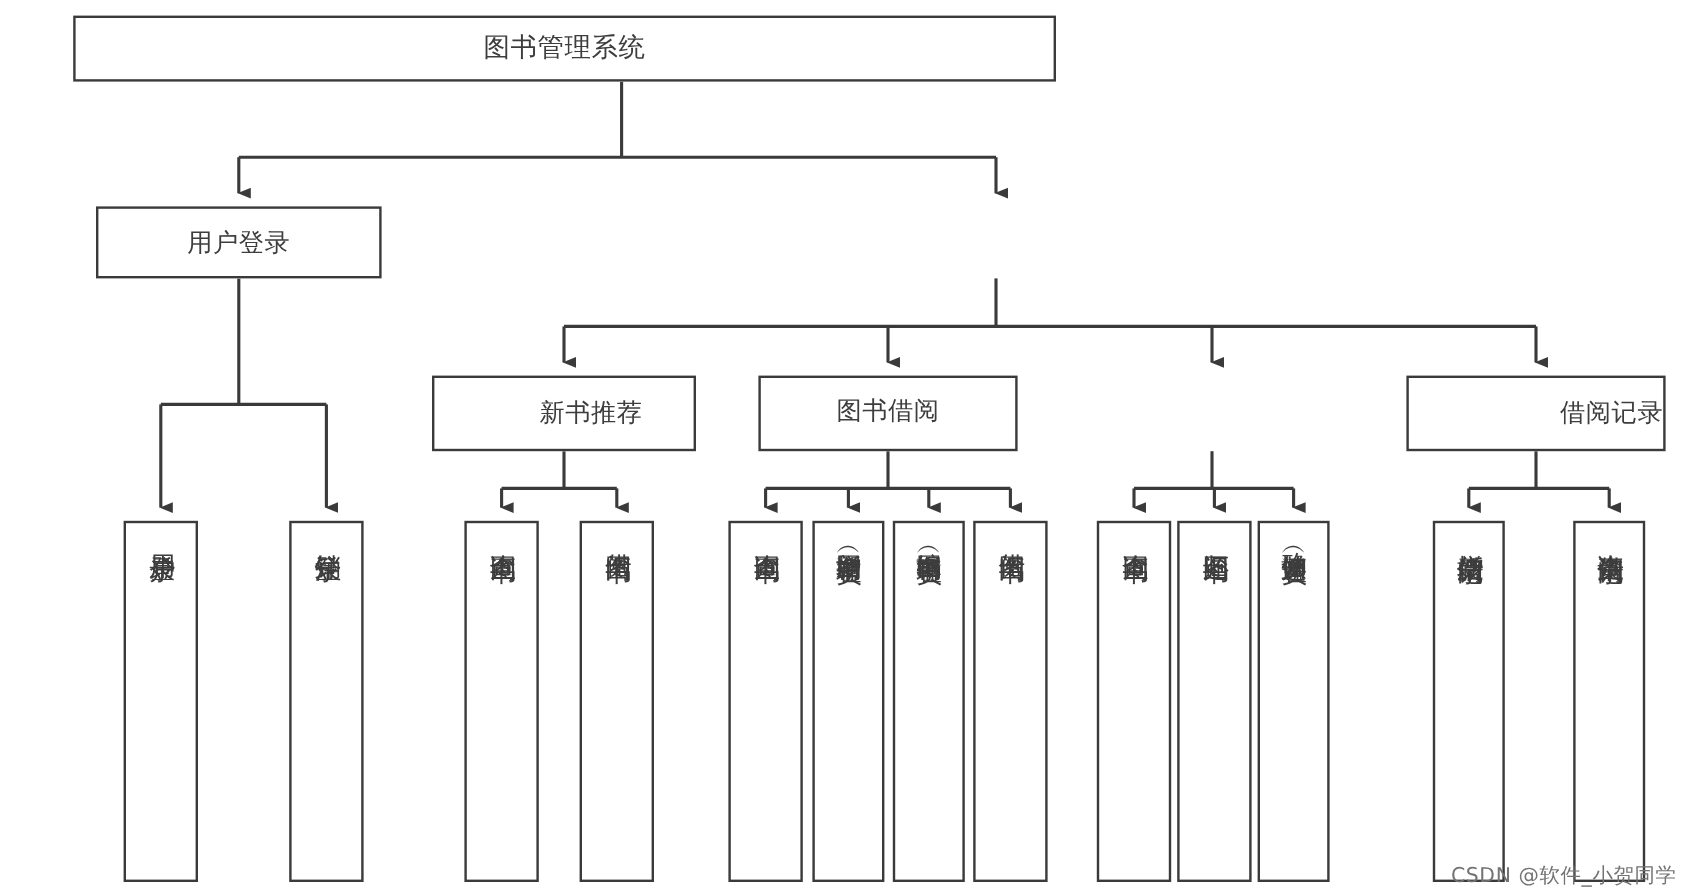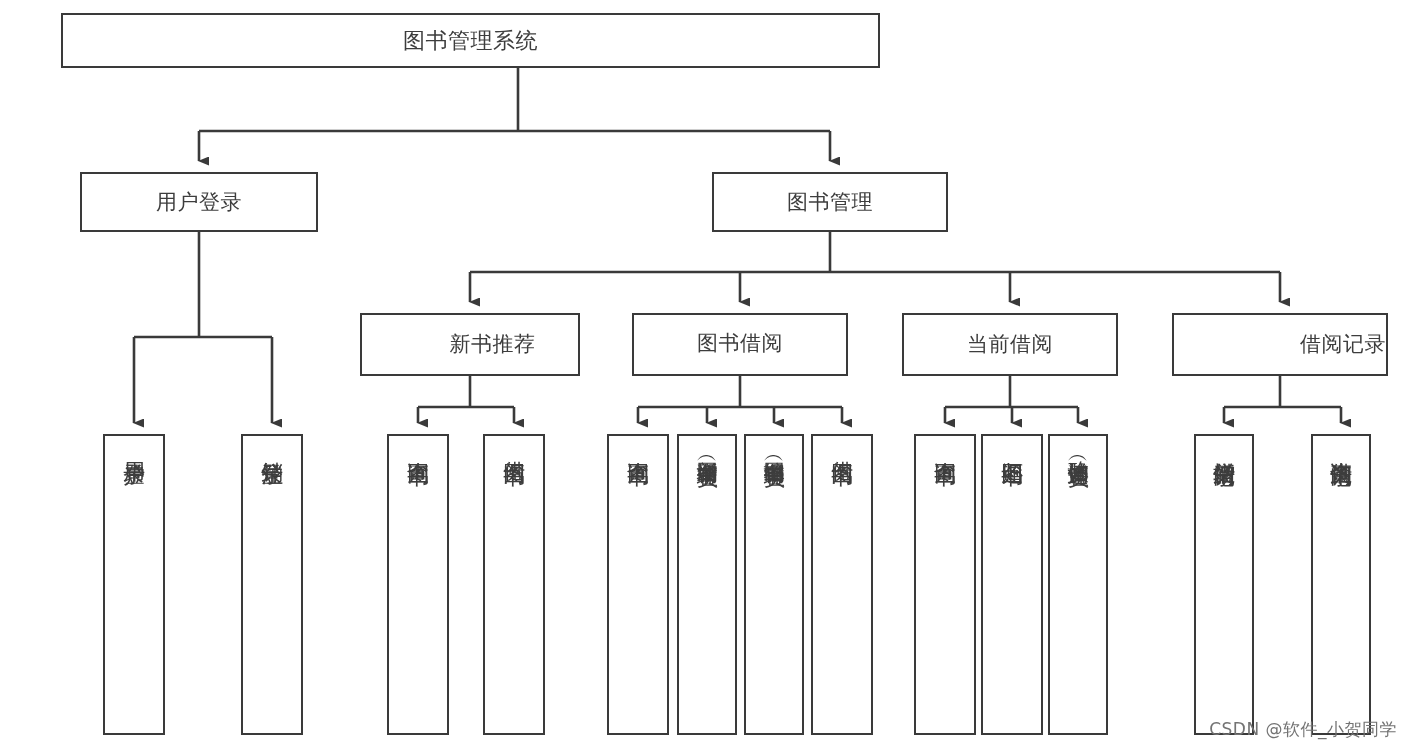--- a/index.html
+++ b/index.html
@@ -143,33 +143,27 @@
     </g>
   </svg>
 
   <div class="node node-h node-root" style="left:14px; top:13px; width:819px; height:55px;margin-left:47px;">
     <span>图书管理系统</span>
   </div>
 
   <div class="node node-h" style="left:80px; top:172px; width:238px; height:60px;">
     <span>用户登录</span>
   </div>
-  <div class="node node-h" style="left:712px; top:172px; width:236px; height:60px;">
-    <span>图书管理</span>
-  </div>
 
   <div class="node node-h" style="left:360px; top:313px; width:220px; height:63px;padding-left:45px;">
     <span>新书推荐</span>
   </div>
   <div class="node node-h" style="left:632px; top:313px; width:216px; height:63px;font-family:Liberation Mono, monospace;">
     <span>图书借阅</span>
   </div>
-  <div class="node node-h" style="left:902px; top:313px; width:216px; height:63px;">
-    <span>当前借阅</span>
-  </div>
   <div class="node node-h" style="left:1172px; top:313px; width:216px; height:63px;justify-content:flex-end;">
     <span>借阅记录</span>
   </div>
 
   <div class="node node-v" style="left:103px; top:434px; width:62px; height:301px;">
     <span class="vtext">用户登录</span>
   </div>
   <div class="node node-v" style="left:241px; top:434px; width:62px; height:301px;">
     <span class="vtext">注销登录</span>
   </div>

